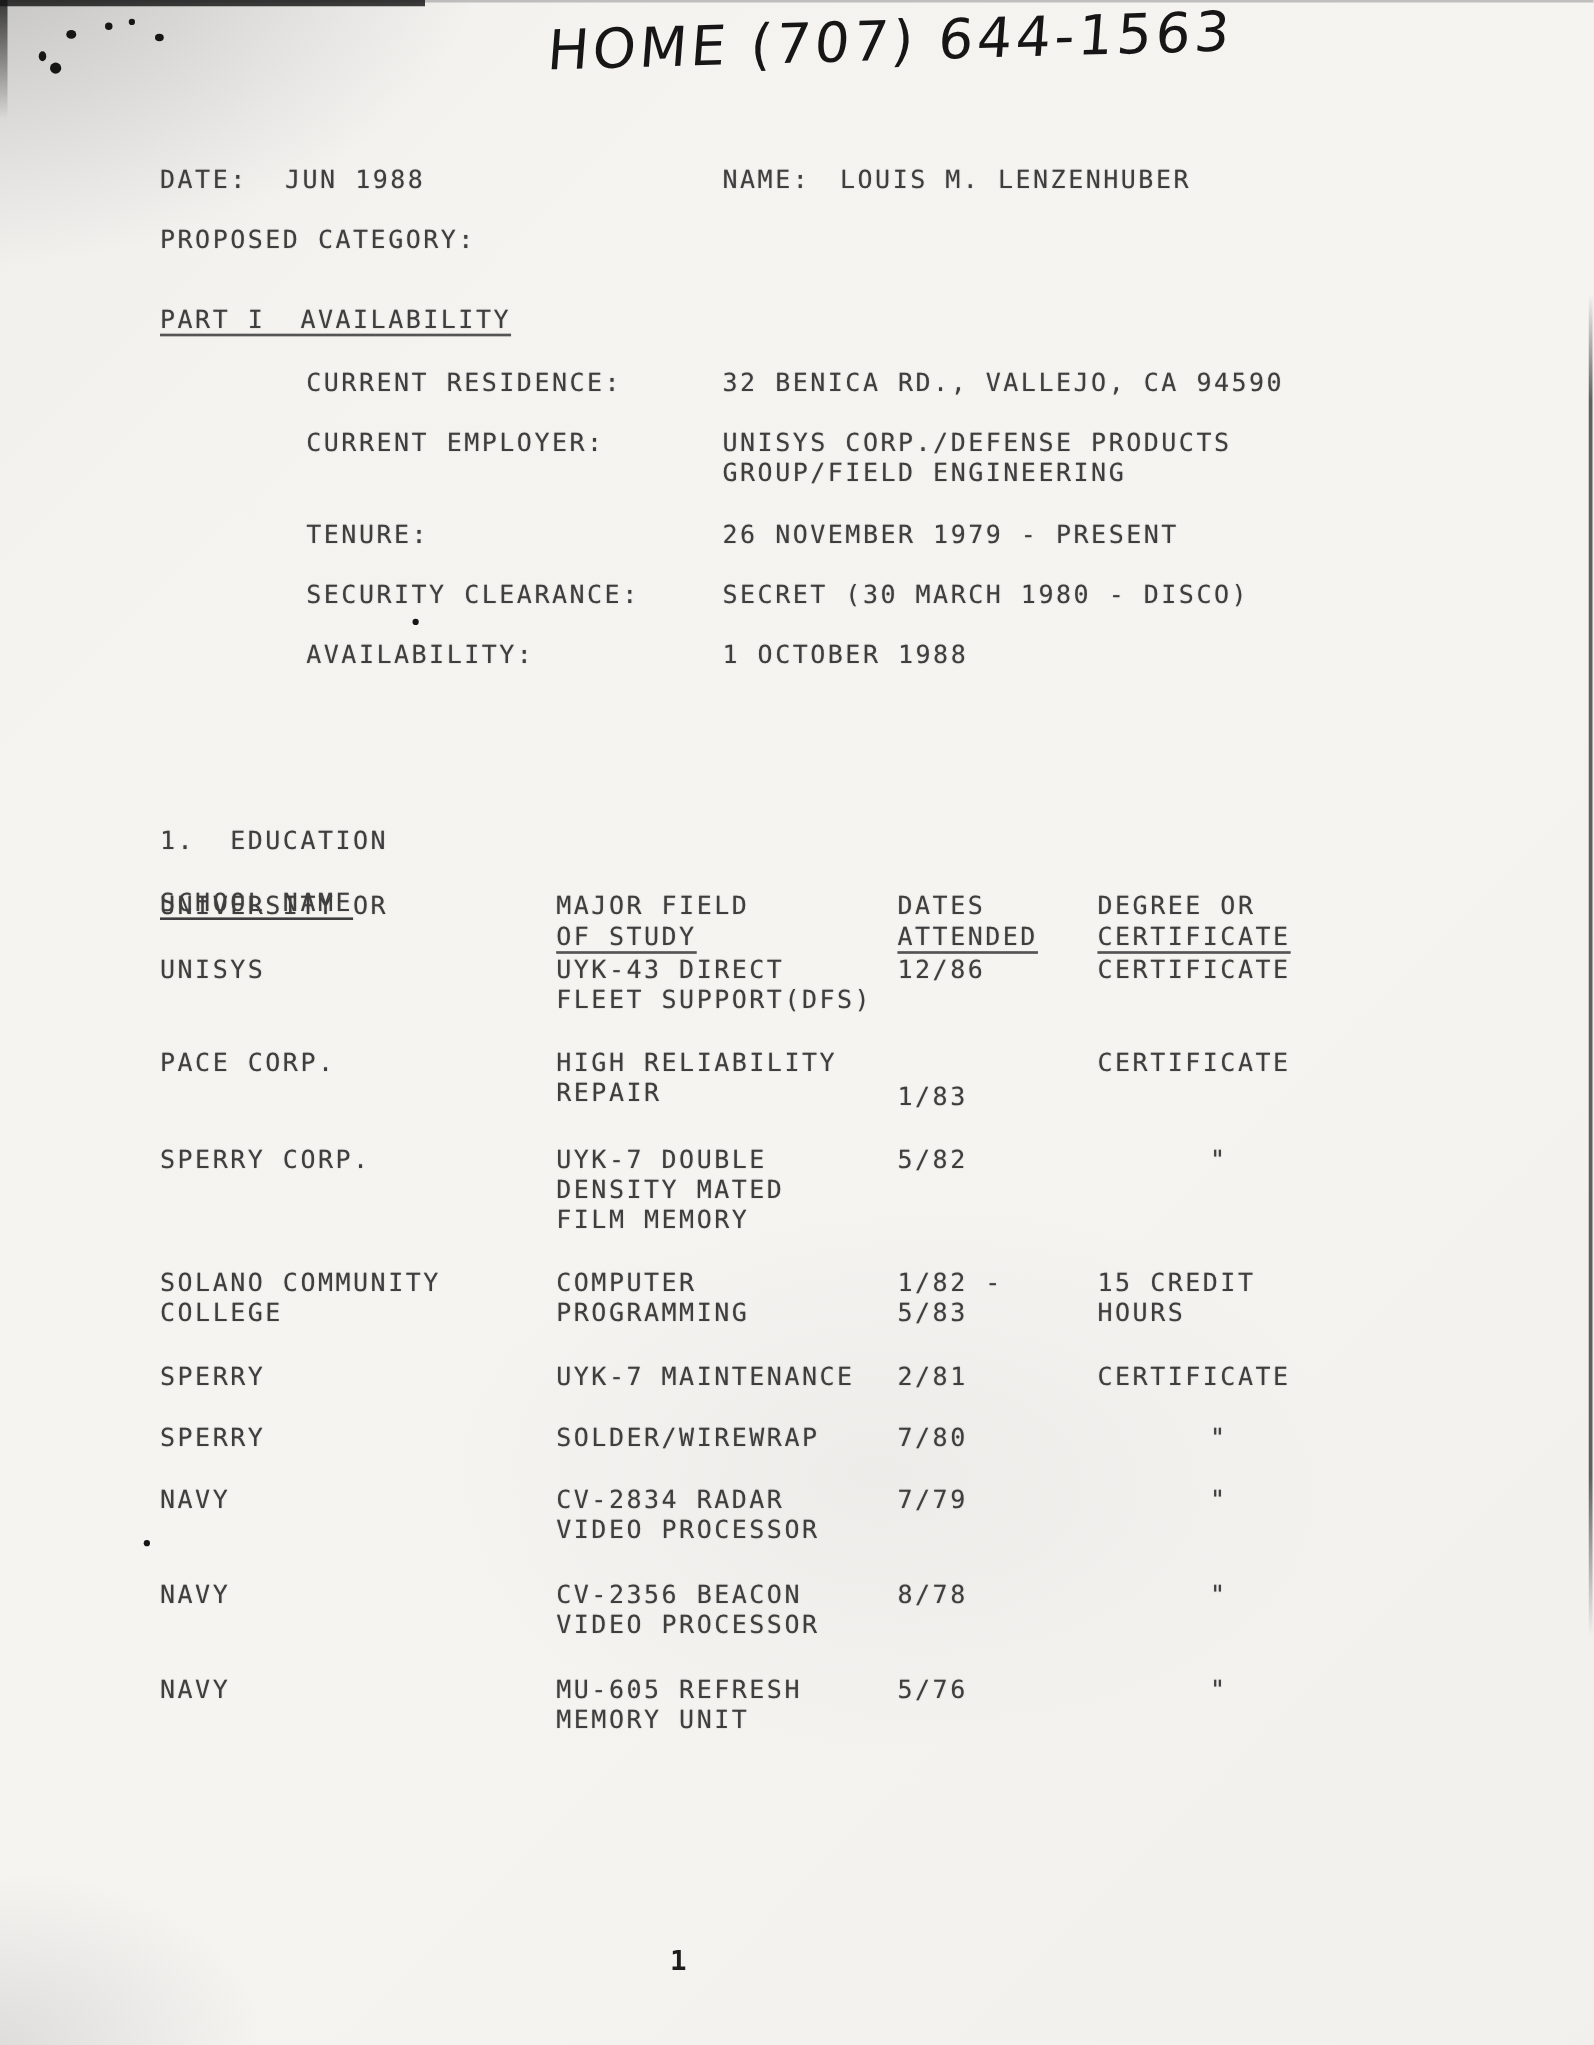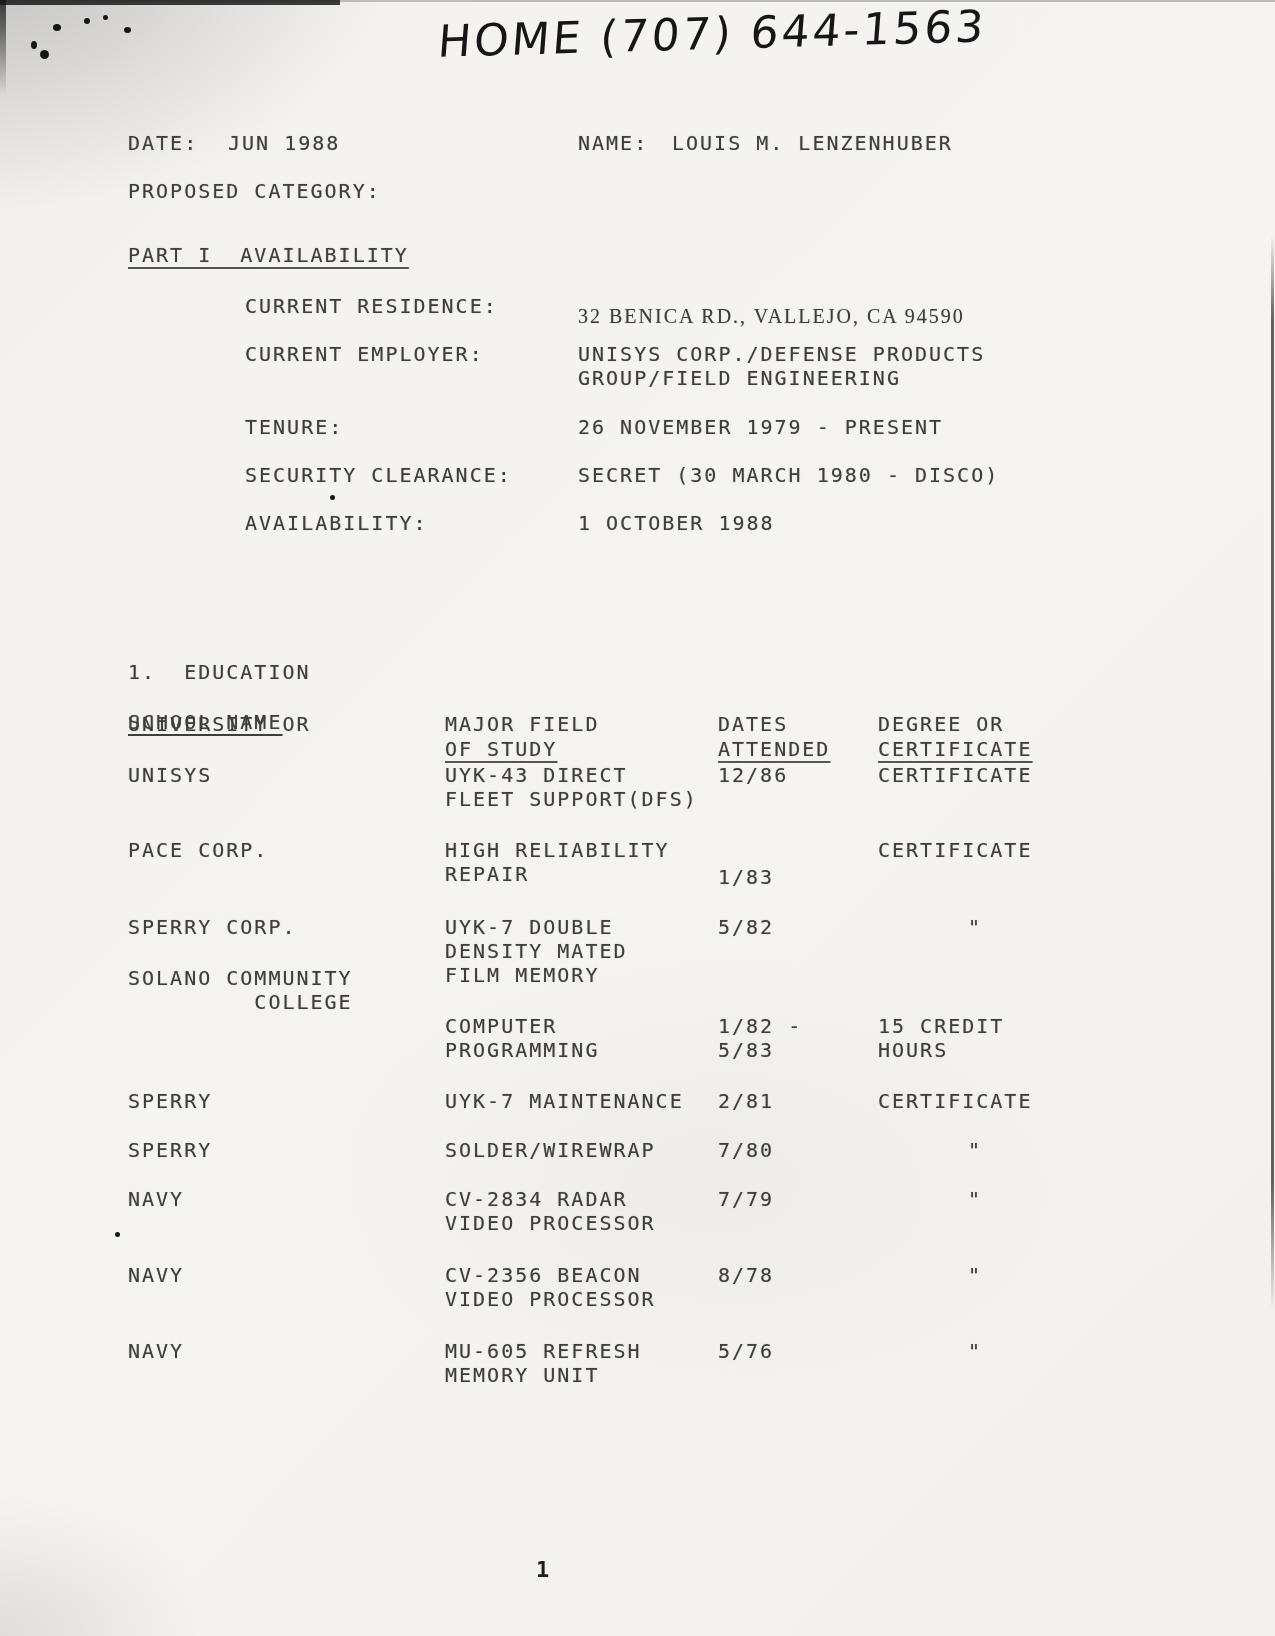--- a/index.html
+++ b/index.html
@@ -57,21 +57,21 @@
   <span class="t" style="left:228px;top:131px">JUN 1988</span>
   <span class="t" style="left:578px;top:131px">NAME:</span>
   <span class="t" style="left:672px;top:131px">LOUIS M. LENZENHUBER</span>
 
   <span class="t" style="left:128px;top:179px">PROPOSED CATEGORY:</span>
 
   <span class="t u" style="left:128px;top:243px">PART I  AVAILABILITY</span>
 
   <div id="part1-fields">
       <span class="t" style="left: 245px; top: 294px;">CURRENT RESIDENCE:</span>
-      <span class="t" style="left: 578px; top: 304px; font-family: Liberation Serif, serif;">32 BENICA RD., VALLEJO, CA 94590</span>
+      <span class="t" style="left: 578px; top: 294px;">32 BENICA RD., VALLEJO, CA 94590</span>
       <span class="t" style="left: 245px; top: 342px;">CURRENT EMPLOYER:</span>
       <span class="t" style="left: 578px; top: 342px;">UNISYS CORP./DEFENSE PRODUCTS
 GROUP/FIELD ENGINEERING</span>
       <span class="t" style="left: 245px; top: 415px;">TENURE:</span>
       <span class="t" style="left: 578px; top: 415px;">26 NOVEMBER 1979 - PRESENT</span>
       <span class="t" style="left: 245px; top: 463px; text-align: center;">SECURITY CLEARANCE:</span>
       <span class="t" style="left: 578px; top: 463px;">SECRET (30 MARCH 1980 - DISCO)</span>
       <span class="t" style="left: 245px; top: 511px;">AVAILABILITY:</span>
       <span class="t" style="left: 578px; top: 511px;">1 OCTOBER 1988</span>
     </div>
@@ -96,21 +96,21 @@
       <span class="t" style="left: 445px; top: 838px;">HIGH RELIABILITY
 REPAIR</span>
       <span class="t" style="left: 718px; top: 838px; margin-top: 27px;">1/83</span>
       <span class="t" style="left: 878px; top: 838px;">CERTIFICATE</span>
       <span class="t" style="left: 128px; top: 915px;">SPERRY CORP.</span>
       <span class="t" style="left: 445px; top: 915px;">UYK-7 DOUBLE
 DENSITY MATED
 FILM MEMORY</span>
       <span class="t" style="left: 718px; top: 915px;">5/82</span>
       <span class="t" style="left: 968px; top: 915px;">"</span>
-      <span class="t" style="left: 128px; top: 966px; text-align: right;">SOLANO COMMUNITY
+      <span class="t" style="left: 128px; top: 1014px;">SOLANO COMMUNITY
 COLLEGE</span>
       <span class="t" style="left: 445px; top: 1014px;">COMPUTER
 PROGRAMMING</span>
       <span class="t" style="left: 718px; top: 1014px;">1/82 -
 5/83</span>
       <span class="t" style="left: 878px; top: 1014px;">15 CREDIT
 HOURS</span>
       <span class="t" style="left: 128px; top: 1089px;">SPERRY</span>
       <span class="t" style="left: 445px; top: 1089px;">UYK-7 MAINTENANCE</span>
       <span class="t" style="left: 718px; top: 1089px;">2/81</span>

